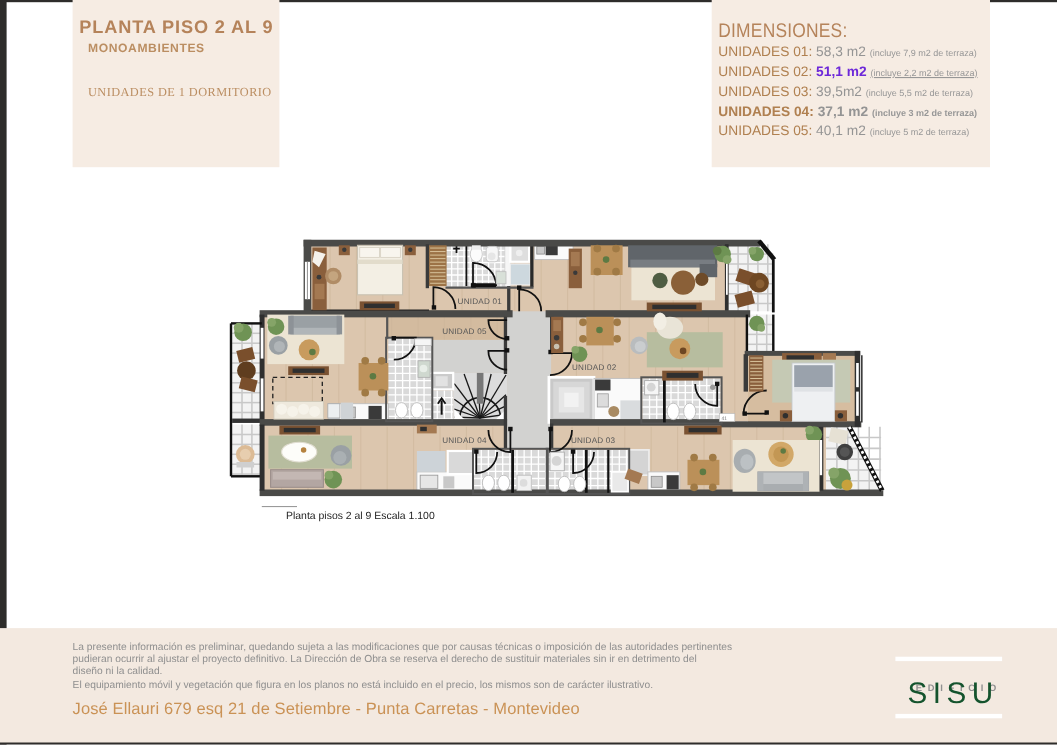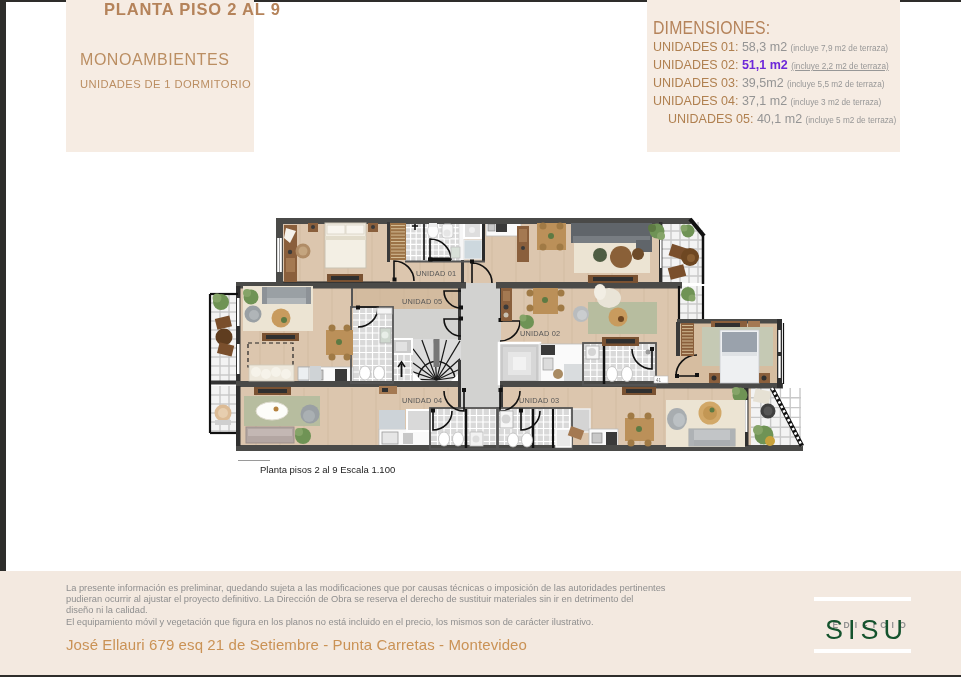--- a/index.html
+++ b/index.html
@@ -11,39 +11,39 @@
 <body>
 
 <div class="abs" style="left:0;top:0;width:961px;height:2px;background:#2e2d2b;"></div>
 
 <div class="abs" style="left:0;top:0;width:6px;height:677px;background:#2e2d2b;"></div>
 
 <div class="abs" style="left:0;top:674px;width:961px;height:3px;background:#2e2d2b;"></div>
 
 <div class="abs" style="left:66px;top:0;width:188px;height:152px;background:#f6ece3;"></div>
 
-<div class="abs" style="left:72px;top:0;width:200px;font-size:16.5px;font-weight:bold;color:#b5835a;letter-spacing:0.8px;margin-left:32px;">PLANTA PISO 2 AL 9</div>
-
-<div class="abs" style="left:80px;top:51px;width:190px;font-size:16px;color:#bb8e62;letter-spacing:0.55px;">MONOAMBIENTES</div>
-
-<div class="abs" style="left:80px;top:78px;width:210px;font-size:11.2px;color:#bb8e62;letter-spacing:0.4px;">UNIDADES DE 1 DORMITORIO</div>
+<div class="abs" style="left:72px;top:16px;width:200px;font-size:16.5px;font-weight:bold;color:#b5835a;letter-spacing:0.8px;">PLANTA PISO 2 AL 9</div>
+
+<div class="abs" style="left:80px;top:38px;width:190px;font-size:11px;color:#bb8e62;letter-spacing:0.55px;font-weight:bold;">MONOAMBIENTES</div>
+
+<div class="abs" style="left:80px;top:78px;width:210px;font-size:11.2px;color:#bb8e62;letter-spacing:0.4px;font-family:Liberation Serif, serif;">UNIDADES DE 1 DORMITORIO</div>
 
 <div class="abs" style="left:647px;top:0;width:253px;height:152px;background:#f6ece3;"></div>
 
 <div class="abs" style="left:653px;top:18px;font-size:18px;color:#b5835a;letter-spacing:0.2px;transform:scaleX(0.88);transform-origin:0 0;">DIMENSIONES:</div>
 
 <div class="abs" style="left:653px;top:40px;font-size:12.5px;color:#b08050;white-space:nowrap;">UNIDADES 01: <span style="color:#949494;">58,3 m2</span> <span style="color:#979797;font-size:8.2px;">(incluye 7,9 m2 de terraza)</span></div>
 
 <div class="abs" style="left:653px;top:58px;font-size:12.5px;color:#b08050;white-space:nowrap;">UNIDADES 02: <span style="color:#6d28d9;font-weight:bold;">51,1 m2</span> <span style="color:#979797;font-size:8.2px;text-decoration:underline;">(incluye 2,2 m2 de terraza)</span></div>
 
 <div class="abs" style="left:653px;top:76px;font-size:12.5px;color:#b08050;white-space:nowrap;">UNIDADES 03: <span style="color:#949494;">39,5m2</span> <span style="color:#979797;font-size:8.2px;">(incluye 5,5 m2 de terraza)</span></div>
 
-<div class="abs" style="left:653px;top:94px;font-size:12.5px;color:#b08050;white-space:nowrap;">UNIDADES 04: <span style="color:#949494;">37,1 m2</span> <span style="color:#979797;font-size:8.2px;">(incluye 3 m2 de terraza)</span></div>
-
-<div class="abs" style="left:668px;top:112px;font-size:12.5px;color:#b08050;white-space:nowrap;">UNIDADES 05: <span style="color:#949494;">40,1 m2</span> <span style="color:#979797;font-size:8.2px;">(incluye 5 m2 de terraza)</span></div>
+<div class="abs" style="left:653px;top:94px;font-size:12.5px;color:#b08050;white-space:nowrap;font-weight:bold;">UNIDADES 04: <span style="color:#949494;">37,1 m2</span> <span style="color:#979797;font-size:8.2px;">(incluye 3 m2 de terraza)</span></div>
+
+<div class="abs" style="left:653px;top:112px;font-size:12.5px;color:#b08050;white-space:nowrap;">UNIDADES 05: <span style="color:#949494;">40,1 m2</span> <span style="color:#979797;font-size:8.2px;">(incluye 5 m2 de terraza)</span></div>
 
 <svg class="abs" style="left:200px;top:205px;" width="620" height="275" viewBox="200 205 620 275">
 <rect x="280" y="222" width="382" height="62" fill="#dcc6ae"></rect>
 
 <rect x="239" y="286" width="440" height="97" fill="#dcc6ae"></rect>
 
 <rect x="500" y="288" width="180" height="95" fill="#dcc6ae"></rect>
 
 <rect x="680" y="322" width="99" height="64" fill="#d6bda0"></rect>
 

